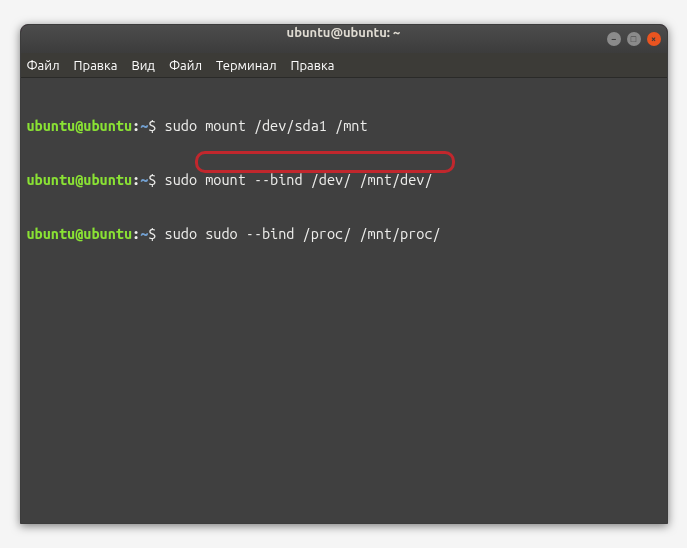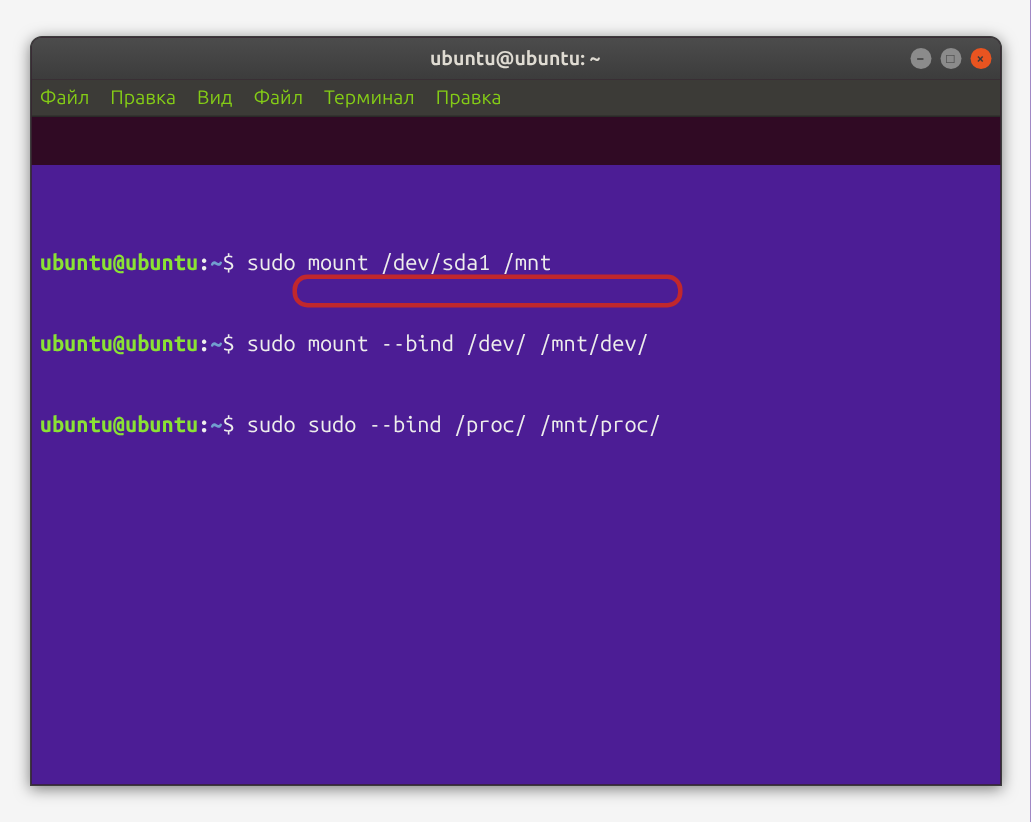--- a/index.html
+++ b/index.html
@@ -20,21 +20,21 @@
       overflow: hidden;
       box-shadow: 0 2px 10px rgba(0,0,0,0.5);
       display: flex;
       flex-direction: column;
       border: 1px solid #3c3c3c;
     }
     .titlebar {
       height: 28px;
       background: linear-gradient(to bottom, #4c4c4c, #3c3c3c);
       display: flex;
-      align-items: center;
+      align-items: flex-start;
       justify-content: center;
       position: relative;
       color: #dfdbd2;
       font-family: Ubuntu, sans-serif;
       font-size: 13px;
       font-weight: bold;
     }
     .titlebar-title { text-align: center; }
     .window-controls {
       position: absolute;
@@ -57,36 +57,35 @@
     .ctl.min { background: #8b8b8b; }
     .ctl.max { background: #8b8b8b; }
     .ctl.close { background: #e95420; }
     .menubar {
       height: 25px;
       background: #3c3b37;
       display: flex;
       align-items: center;
       padding: 0 6px;
       gap: 14px;
-      color: #84cc16;
+      color: #ffffff;
       font-family: Ubuntu, sans-serif;
       font-size: 13px;
       border-bottom: 1px solid #2a2a28;
     }
     .menu-item { cursor: pointer; }
     .terminal-body {
       flex: 1;
-      background: #4c1d95;
-      padding: 20px 6px;
+      background: #404040;
+      padding: 3px 6px;
       font-size: 14.5px;
       line-height: 18px;
       color: #eeeeec;
       white-space: pre;
       position: relative;
-      margin-top: 32px;
     }
     .line { display: block; }
     .prompt-user { color: #8ae234; font-weight: bold; }
     .prompt-path { color: #729fcf; font-weight: bold; }
     .prompt-colon { color: #eeeeec; font-weight: bold; }
     .prompt-dollar { color: #eeeeec; }
     .cmd { color: #eeeeec; }
     .highlight-box {
       position: absolute;
       border: 3px solid #c1272d;

